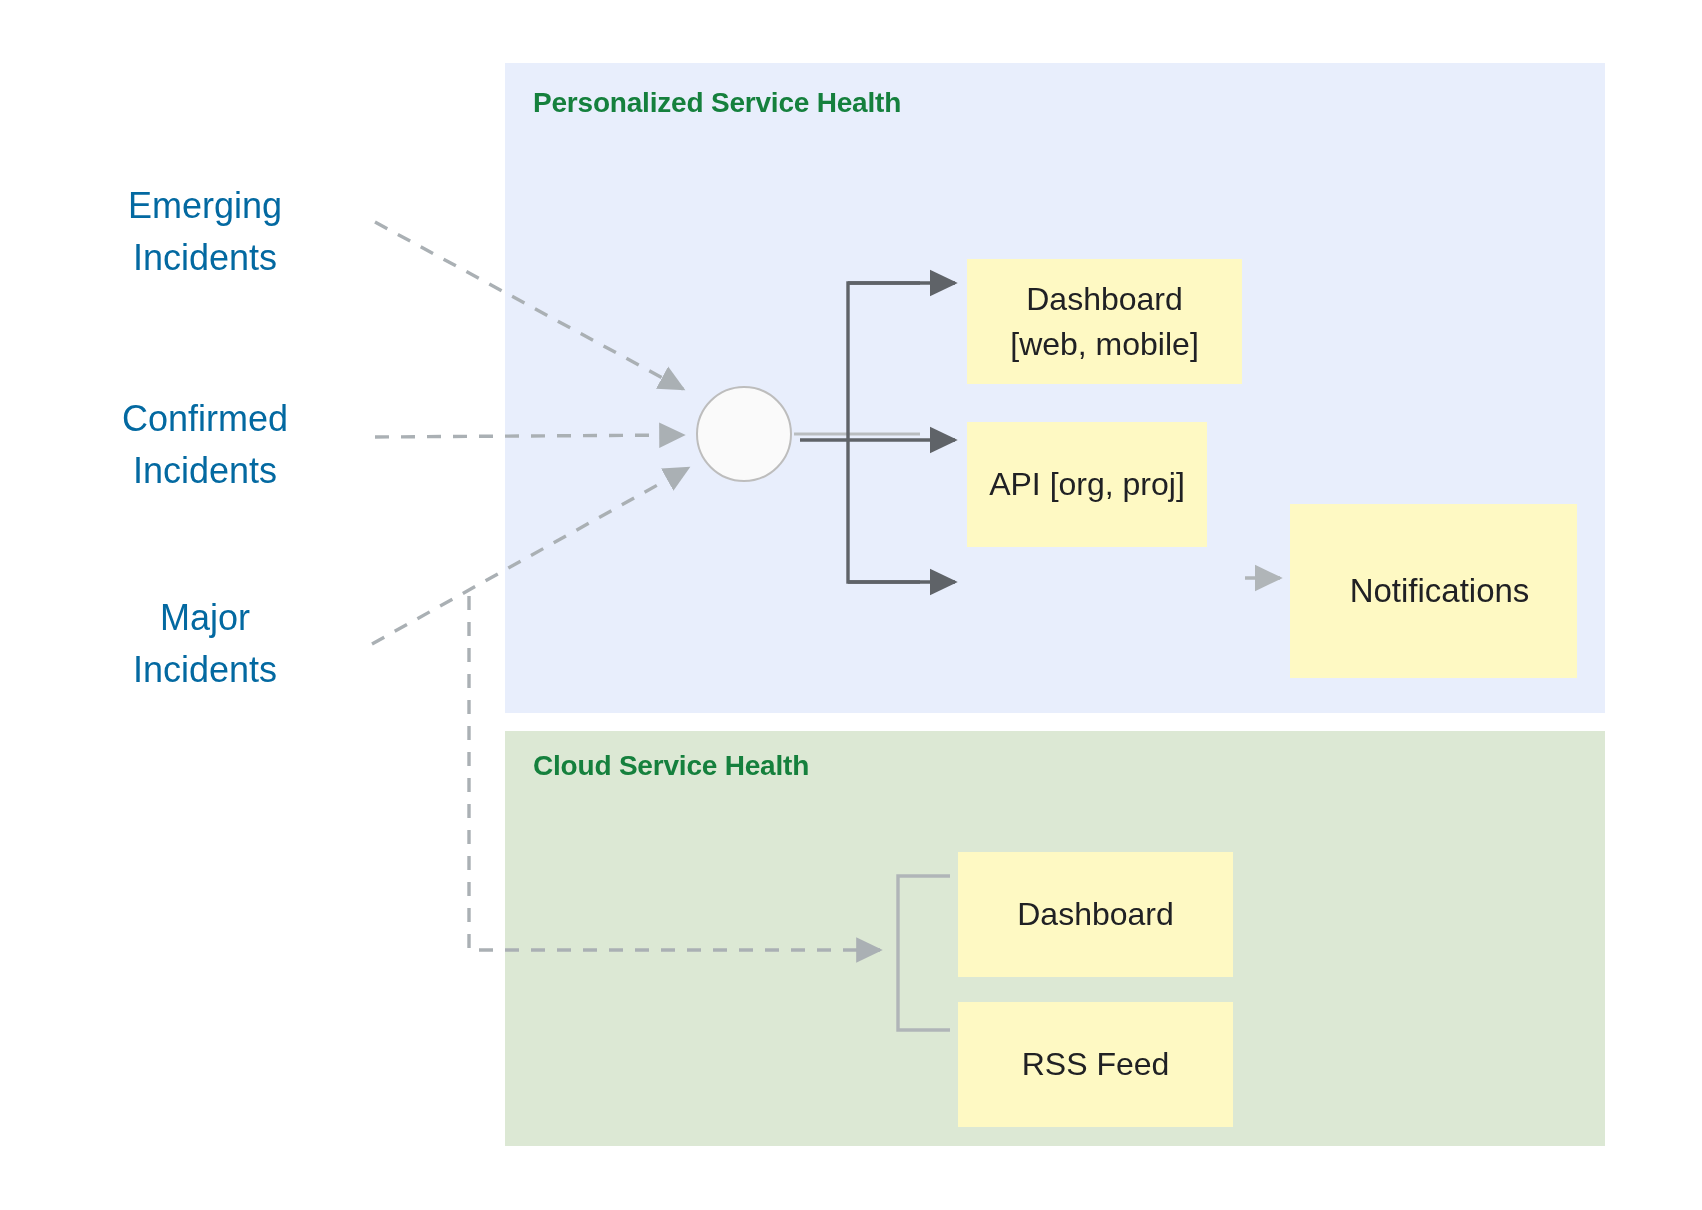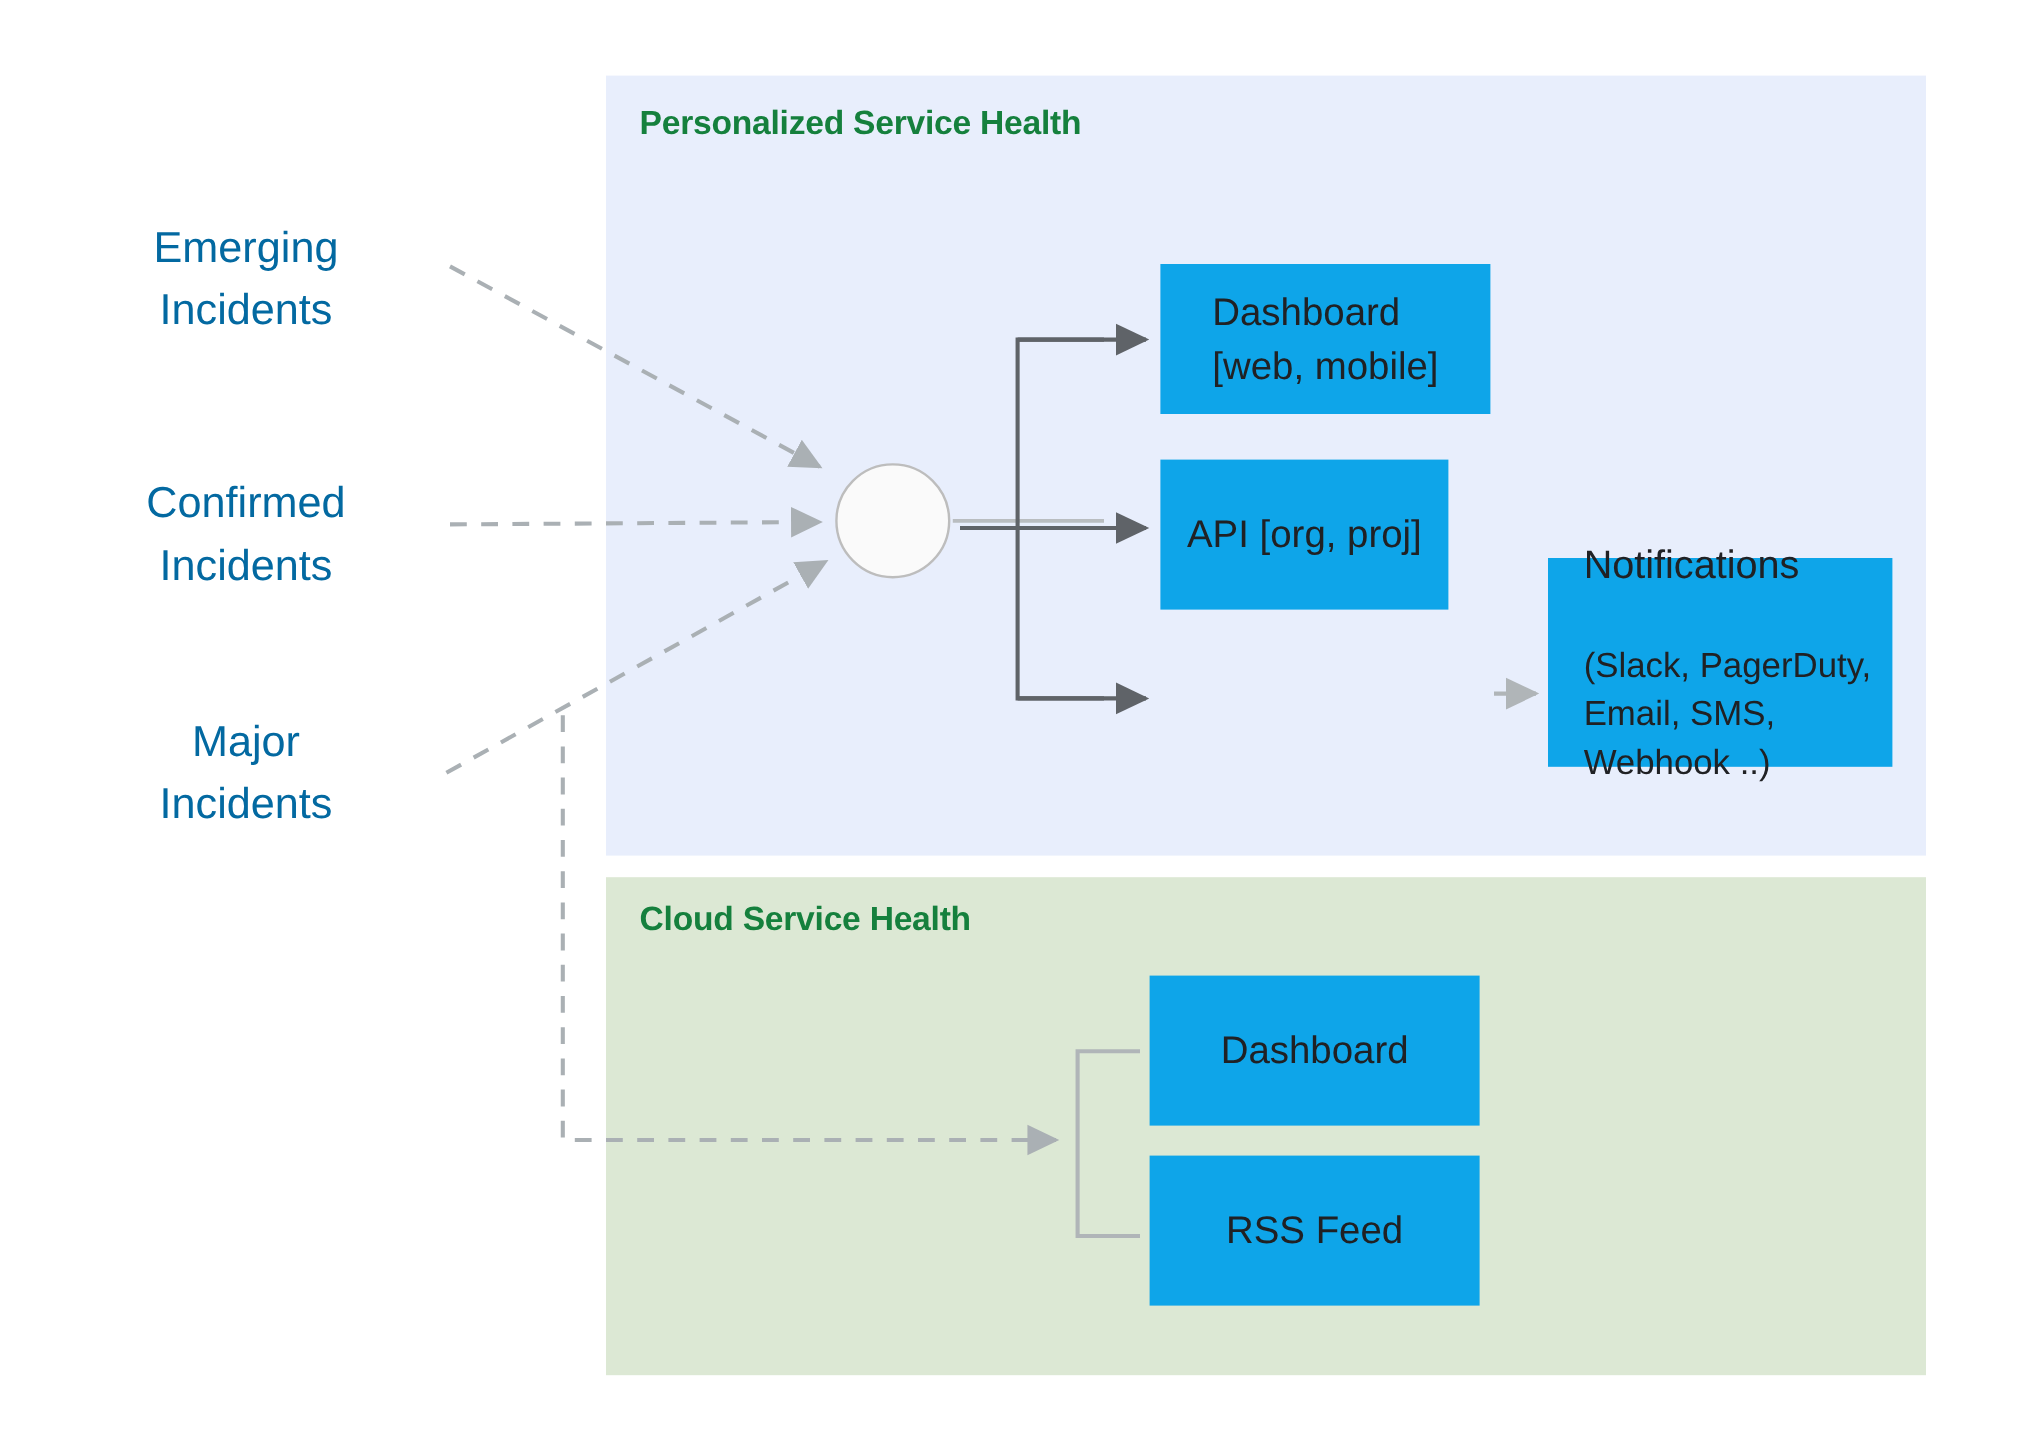--- a/index.html
+++ b/index.html
@@ -73,30 +73,31 @@
     color: #0369a1;
     white-space: pre-line;
   }
   #label-emerging  { left: 40px; top: 180px; width: 330px; }
   #label-confirmed { left: 40px; top: 393px; width: 330px; }
   #label-major     { left: 40px; top: 592px; width: 330px; }
 
   
   .node-box {
     position: absolute;
-    background: #0ea5e9;
+    background: #fef9c3;
     display: flex;
     align-items: center;
     justify-content: center;
-    text-align: left;
+    text-align: center;
     font-size: 32px;
     line-height: 1.38;
     color: #202124;
     white-space: pre-line;
     box-sizing: border-box;
+    margin-top: 39px;
   }
   #box-dashboard-web { left: 967px;  top: 220px; width: 275px; height: 125px; }
   #box-api           { left: 967px;  top: 383px; width: 240px; height: 125px; }
   #box-cloud-logging { left: 967px;  top: 515px; width: 275px; height: 125px; }
   #box-notifications {
     left: 1290px; top: 465px; width: 287px; height: 174px;
     font-size: 30px;
     padding-left: 12px;
   }
   #box-notifications .notif-title { font-size: 33px; display:block; }
@@ -170,22 +171,19 @@
 
   <div id="hub-circle"></div>
 
   <div class="node-box" id="box-dashboard-web">Dashboard
 [web, mobile]</div>
   <div class="node-box" id="box-api">API [org, proj]</div>
 
   <div class="node-box" id="box-notifications">
     <div>
       <span class="notif-title">Notifications</span>
-      <span class="notif-sub">(Slack, PagerDuty,
-Email, SMS,
-Webhook ..)</span>
     </div>
   </div>
 
   <div class="node-box" id="box-dashboard-csh">Dashboard</div>
   <div class="node-box" id="box-rss">RSS Feed</div>
 
 </div>
 
 </body></html>

